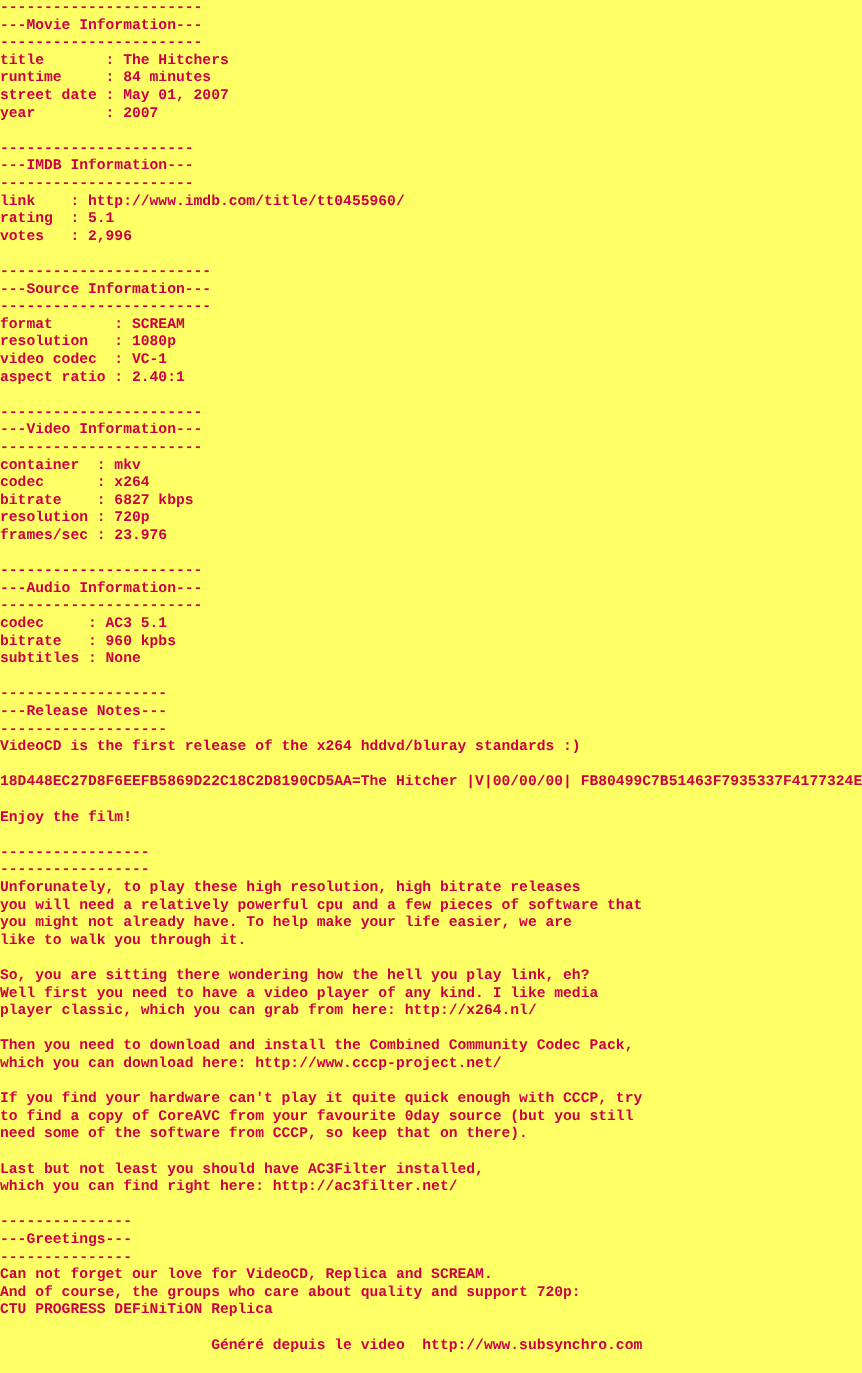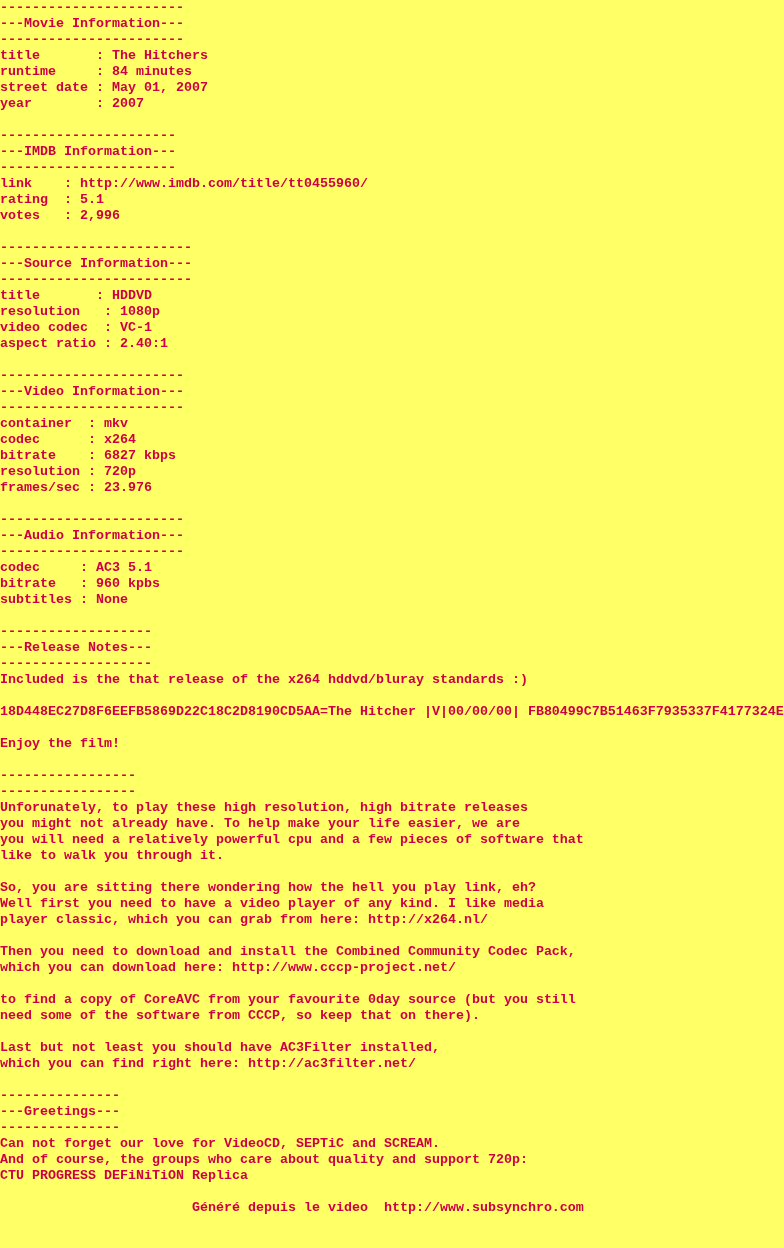--- a/index.html
+++ b/index.html
@@ -50,21 +50,21 @@
     <div class="line">----------------------</div>
     <div class="line">link    : http://www.imdb.com/title/tt0455960/</div>
     <div class="line">rating  : 5.1</div>
     <div class="line">votes   : 2,996</div>
   </div>
 
   <div class="section">
     <div class="line">------------------------</div>
     <div class="line">---Source Information---</div>
     <div class="line">------------------------</div>
-    <div class="line">title       : HDDVD</div>
+    <div class="line">format       : SCREAM</div>
     <div class="line">resolution   : 1080p</div>
     <div class="line">video codec  : VC-1</div>
     <div class="line">aspect ratio : 2.40:1</div>
   </div>
 
   <div class="section">
     <div class="line">-----------------------</div>
     <div class="line">---Video Information---</div>
     <div class="line">-----------------------</div>
     <div class="line">container  : mkv</div>
@@ -80,53 +80,54 @@
     <div class="line">-----------------------</div>
     <div class="line">codec     : AC3 5.1</div>
     <div class="line">bitrate   : 960 kpbs</div>
     <div class="line">subtitles : None</div>
   </div>
 
   <div class="section">
     <div class="line">-------------------</div>
     <div class="line">---Release Notes---</div>
     <div class="line">-------------------</div>
-    <div class="line">Included is the that release of the x264 hddvd/bluray standards :)</div>
+    <div class="line">VideoCD is the first release of the x264 hddvd/bluray standards :)</div>
     <div class="line"></div>
     <div class="line">18D448EC27D8F6EEFB5869D22C18C2D8190CD5AA=The Hitcher |V|00/00/00| FB80499C7B51463F7935337F4177324E</div>
     <div class="line"></div>
     <div class="line">Enjoy the film!</div>
   </div>
 
   <div class="section">
     <div class="line">-----------------</div>
     <div class="line">-----------------</div>
     <div class="line">Unforunately, to play these high resolution, high bitrate releases</div>
+    <div class="line">you will need a relatively powerful cpu and a few pieces of software that</div>
     <div class="line">you might not already have. To help make your life easier, we are</div>
-    <div class="line">you will need a relatively powerful cpu and a few pieces of software that</div>
     <div class="line">like to walk you through it.</div>
     <div class="line"></div>
     <div class="line">So, you are sitting there wondering how the hell you play link, eh?</div>
     <div class="line">Well first you need to have a video player of any kind. I like media</div>
     <div class="line">player classic, which you can grab from here: http://x264.nl/</div>
     <div class="line"></div>
     <div class="line">Then you need to download and install the Combined Community Codec Pack,</div>
     <div class="line">which you can download here: http://www.cccp-project.net/</div>
     <div class="line"></div>
+    <div class="line">If you find your hardware can't play it quite quick enough with CCCP, try</div>
     <div class="line">to find a copy of CoreAVC from your favourite 0day source (but you still</div>
     <div class="line">need some of the software from CCCP, so keep that on there).</div>
     <div class="line"></div>
     <div class="line">Last but not least you should have AC3Filter installed,</div>
     <div class="line">which you can find right here: http://ac3filter.net/</div>
   </div>
 
   <div class="section">
     <div class="line">---------------</div>
     <div class="line">---Greetings---</div>
     <div class="line">---------------</div>
-    <div class="line">Can not forget our love for VideoCD, SEPTiC and SCREAM.</div>
+    <div class="line">Can not forget our love for VideoCD, Replica and SCREAM.</div>
     <div class="line">And of course, the groups who care about quality and support 720p:</div>
     <div class="line">CTU PROGRESS DEFiNiTiON Replica</div>
   </div>
 
   <div class="line">                        Généré depuis le video  http://www.subsynchro.com</div>
 
 </div>
 
 </body></html>

